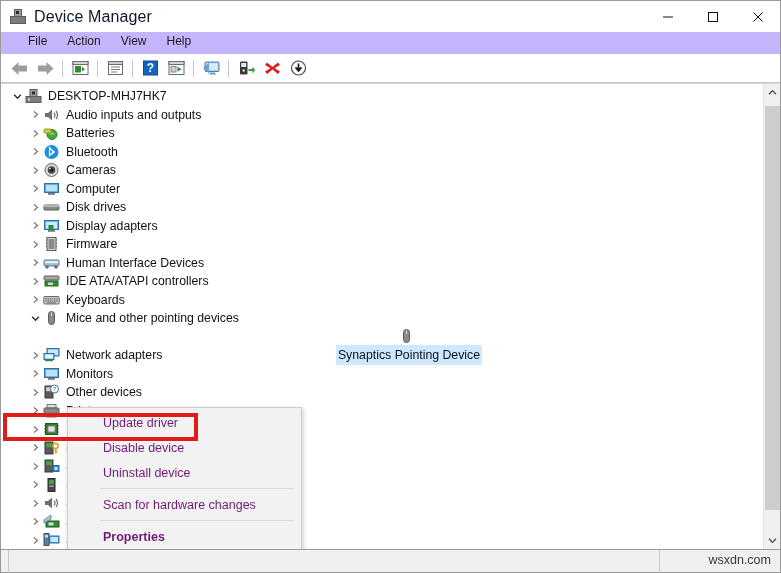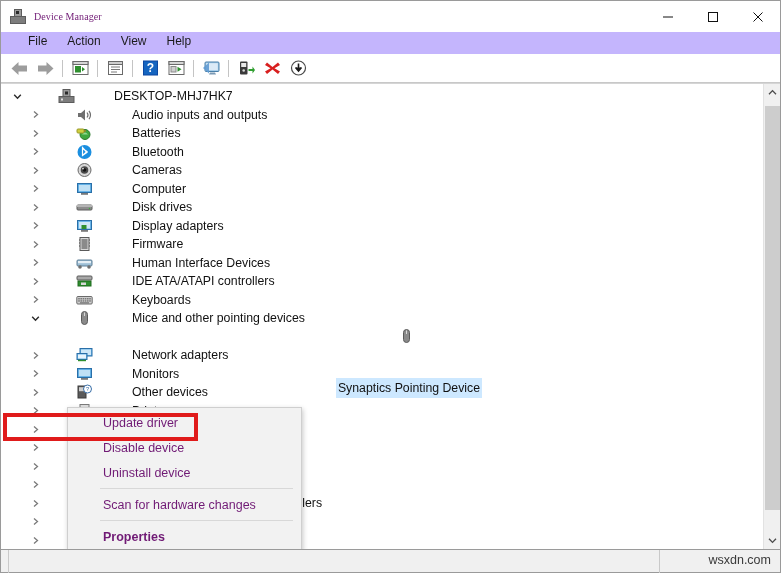--- a/index.html
+++ b/index.html
@@ -40,23 +40,22 @@
     position: absolute; left: 4px; top: 0px;
     width: 8px; height: 8px;
     background: #9b9b9b;
     border: 1px solid #5c5c5c;
   }
   #title-icon .dot {
     position: absolute; left: 6px; top: 2px;
     width: 3px; height: 3px; background: #2b2b2b;
   }
   #title-text {
-    font-size: 10px; color: #701a75;
+    font-size: 16px; color: #0f172a;
     letter-spacing: 0.1px;
-    font-family: Liberation Serif, serif;
   }
   #win-controls {
     position: absolute; right: 0; top: 0;
     height: 31px; display: flex;
   }
   .wbtn {
     width: 45px; height: 31px;
     display: flex; align-items: center; justify-content: center;
     background: #ffffff;
   }
@@ -107,21 +106,20 @@
     left: 0; top: 0; right: 17px; bottom: 0;
     overflow: hidden;
     padding-top: 3px;
   }
   .row {
     height: 18.5px;
     display: flex; align-items: center;
     font-size: 12.3px; color: #111111;
     white-space: nowrap;
     padding-left: 8px;
-    gap: 33px;
   }
   .row.lvl1 { padding-left: 26px; }
   .row.lvl2 { padding-left: 54px; flex-direction: column; }
   .chev {
     width: 16px; flex: 0 0 16px;
     display: flex; align-items: center; justify-content: center;
     color: #6e6e6e;
   }
   .chev svg { display:block; }
   .chev.root { color: #3a3a3a; }

